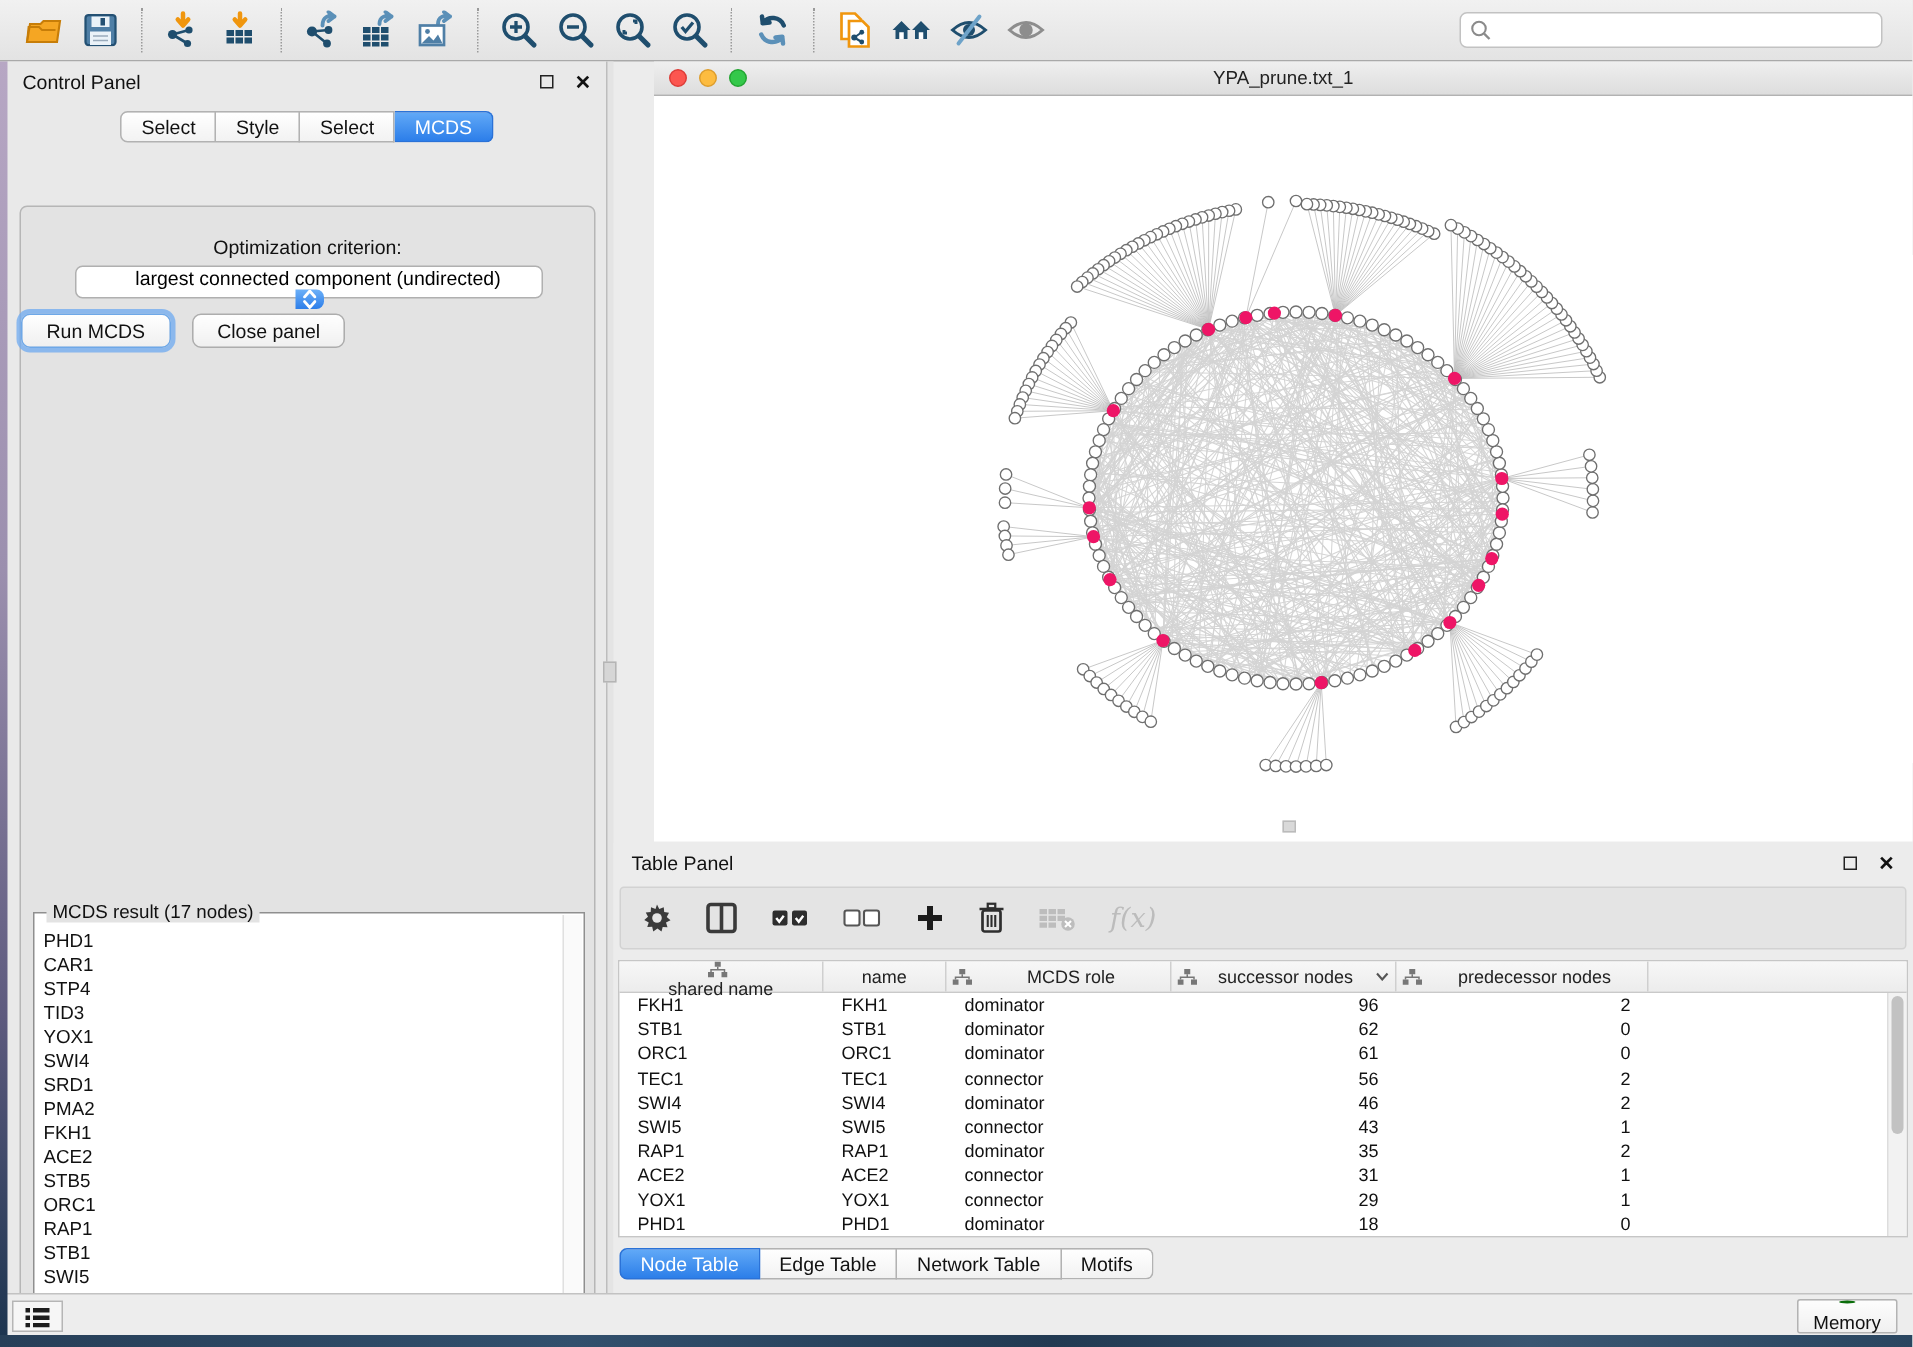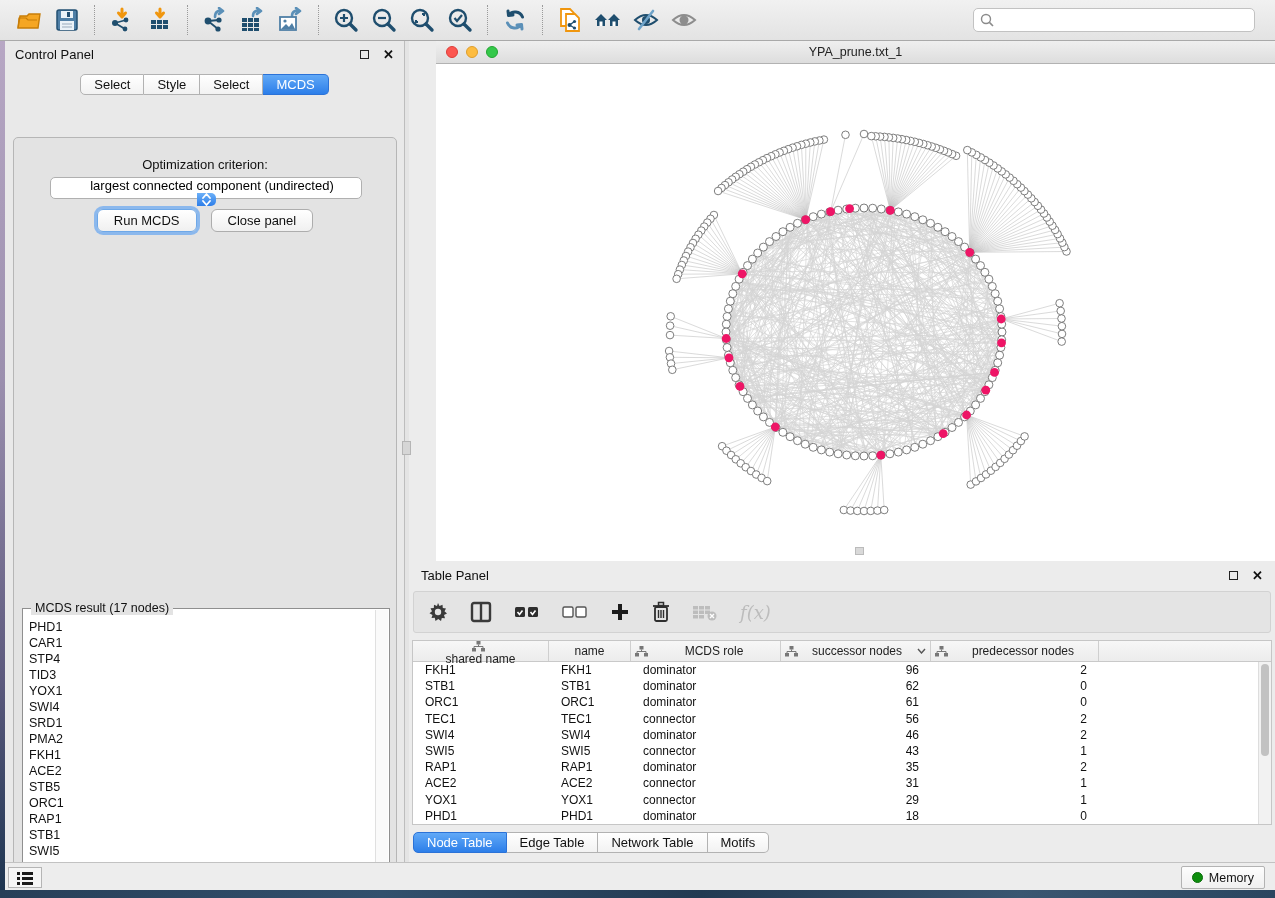--- a/index.html
+++ b/index.html
@@ -43,21 +43,21 @@
 
   .tab-content { position:absolute; left:8px; top:96px; width:384px; height:757px;
     background:#e3e3e3; border:1px solid #b6b6b6; border-radius:5px; }
   .opt-label { text-align:center; margin-top:19px; font-size:13px; color:#111; }
   .dropdown { position:absolute; left:36px; top:39px; width:312px; height:22px; background:#fff;
     border:1px solid #b0b0b0; border-radius:5px; font-size:13px; display:flex; align-items:center;flex-direction:column; }
   .dropdown .dd-text { flex:1; padding-left:12px; white-space:nowrap; }
   .dd-stepper { width:19px; height:22px; margin-right:-1px; border-radius:0 5px 5px 0;
     background:linear-gradient(#6cb0f8,#2d7ee9); display:flex; flex-direction:column; align-items:center; justify-content:center; gap:1px; }
   .dd-stepper svg { display:block; }
-  .btn-row { position:absolute; left:0; top:71px; width:100%; display:flex; justify-content:center; gap:14px; }
+  .btn-row { position:absolute; left:0; top:71px; width:100%; display:flex; justify-content:flex-start; gap:14px; }
   .pushbtn { background:linear-gradient(#ffffff,#f0f0f0); border:1px solid #adadad; border-radius:6px;
     font-size:13px; padding:3px 16px; color:#111; }
   .pushbtn.focused { box-shadow:0 0 0 3px rgba(110,170,240,.75); border-color:#6ea8e8; }
 
   .result-group { position:absolute; left:8px; top:470px; width:368px; height:372px;
     background:#fff; border:1px solid #8f8f8f; }
   .result-legend { position:absolute; left:8px; top:-8px; background:#e3e3e3; padding:0 4px; font-size:12.5px; color:#111; }
   .result-list { position:absolute; inset:10px 14px 2px 6px; overflow:hidden; list-style:none; }
   .result-list li { font-size:12.5px; line-height:16px; color:#111; }
   .result-scroll { position:absolute; right:1px; top:1px; width:13px; height:370px; background:#fafafa; border-left:1px solid #e0e0e0; }
@@ -97,21 +97,21 @@
   .tbl-scroll { position:absolute; right:0; top:21px; width:13px; bottom:0; background:#f2f2f2; border-left:1px solid #ddd; }
   .tbl-thumb { position:absolute; left:2px; top:2px; width:8px; height:92px; background:#c2c2c2; border-radius:4px; }
 
   .tp-tabs-wrap { position:absolute; left:4px; top:270px; width:100%; display:flex; }
 
   
   .status-bar { position:absolute; left:0; top:862px; width:1275px; height:28px; background:#ededed; border-top:1px solid #c2c2c2; }
   .list-btn { position:absolute; left:8px; top:4px; width:34px; height:21px; background:#f6f6f6;
     border:1px solid #b5b5b5; display:flex; align-items:center; justify-content:center; }
   .memory-btn { position:absolute; right:10px; top:3px; height:23px; background:linear-gradient(#fdfdfd,#f0f0f0);
-    border:1px solid #b3b3b3; border-radius:2px; display:flex; align-items:center; gap:6px; padding:0 10px; font-size:12.5px; color:#111; }
+    border:1px solid #b3b3b3; border-radius:2px; display:flex; align-items:center; gap:6px; padding:0 10px; font-size:12.5px; color:#111;flex-direction:column; }
   .mem-dot { width:11px; height:11px; border-radius:50%; background:#0d8d0d; border:1px solid #0a6d0a; }
 </style>
 </head>
 <body>
 
 <div class="screen">
 
   <div class="toolbar">
     <div class="tbtn">
       <svg width="26" height="24" viewBox="0 0 26 24">

